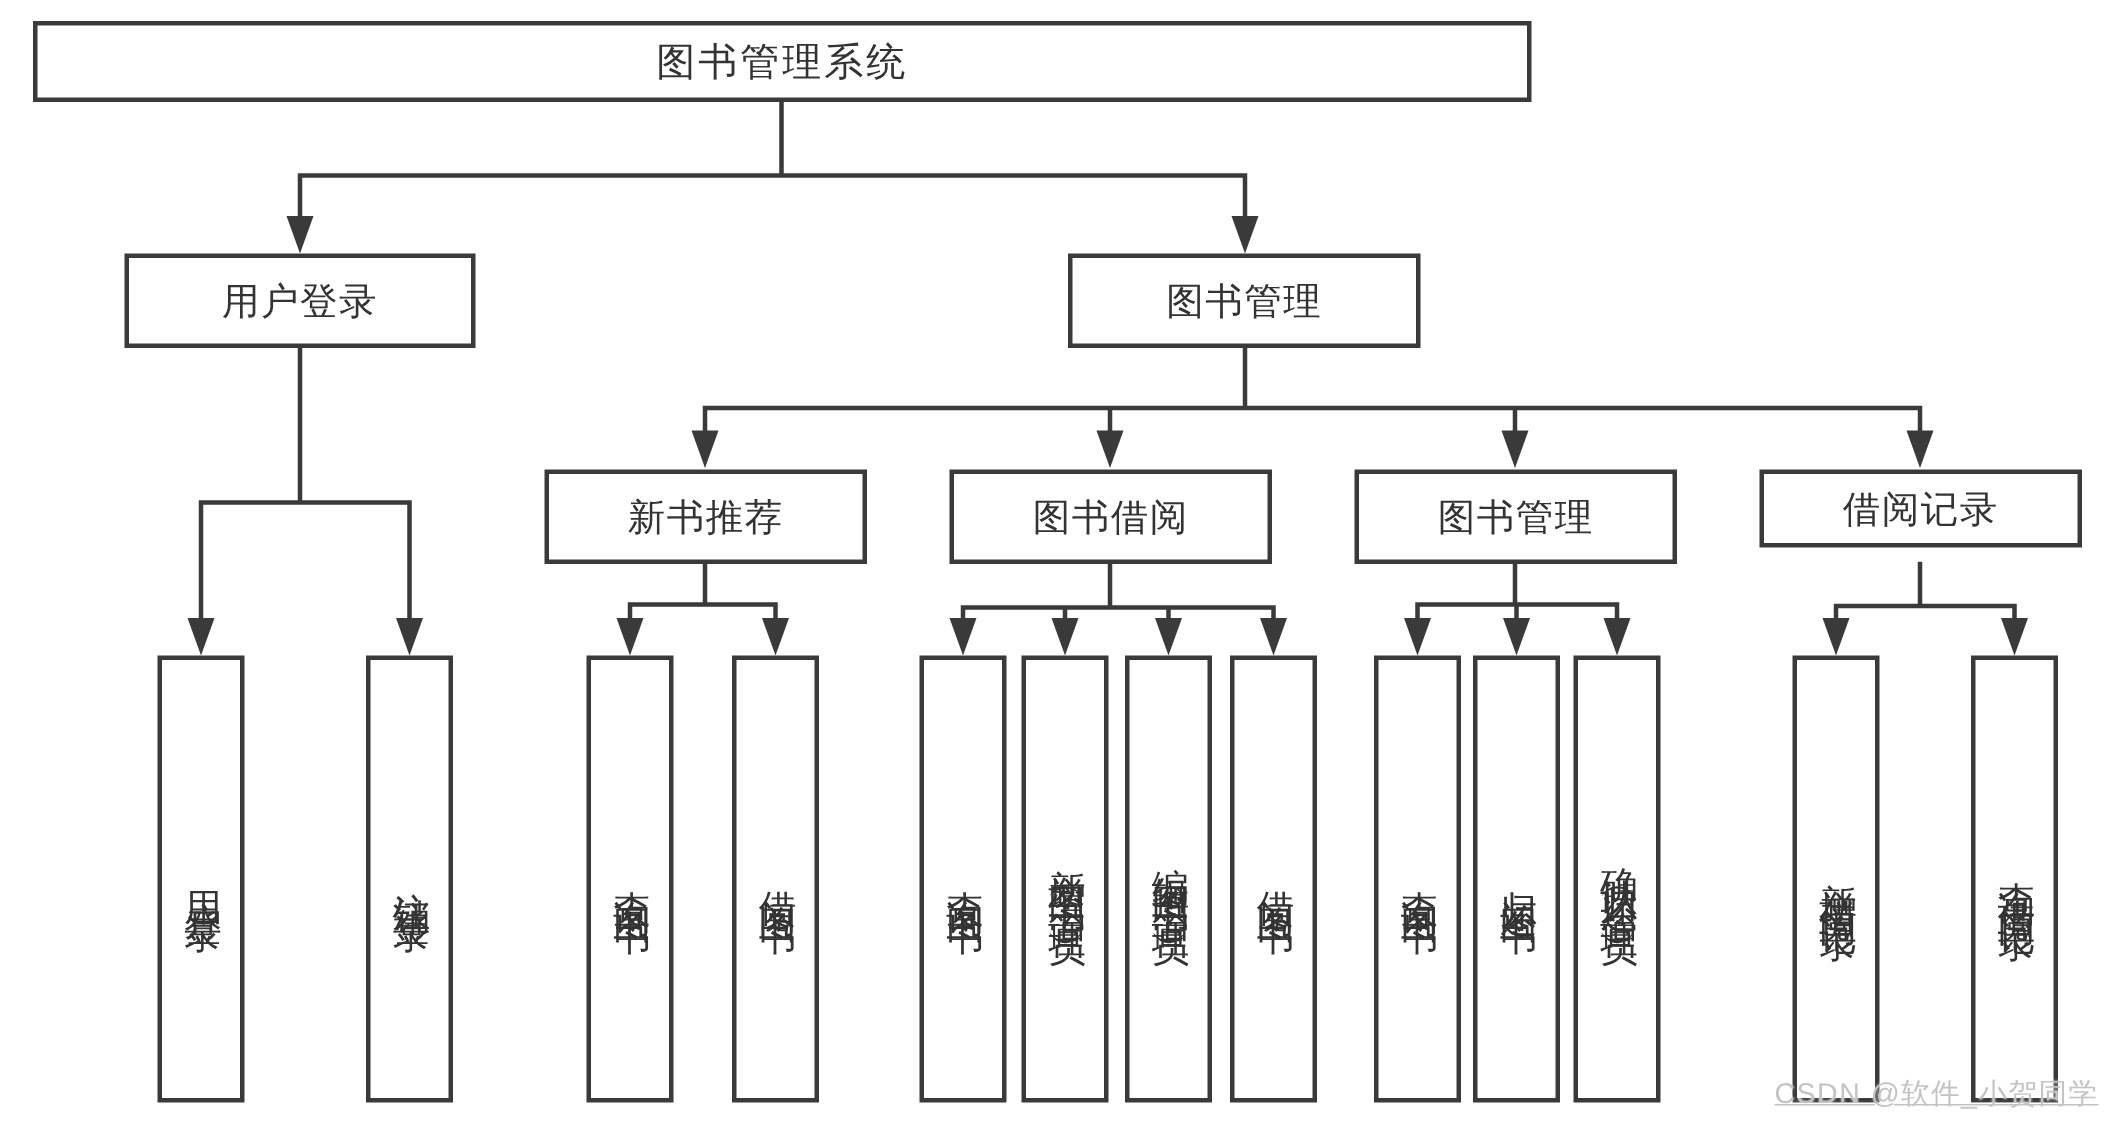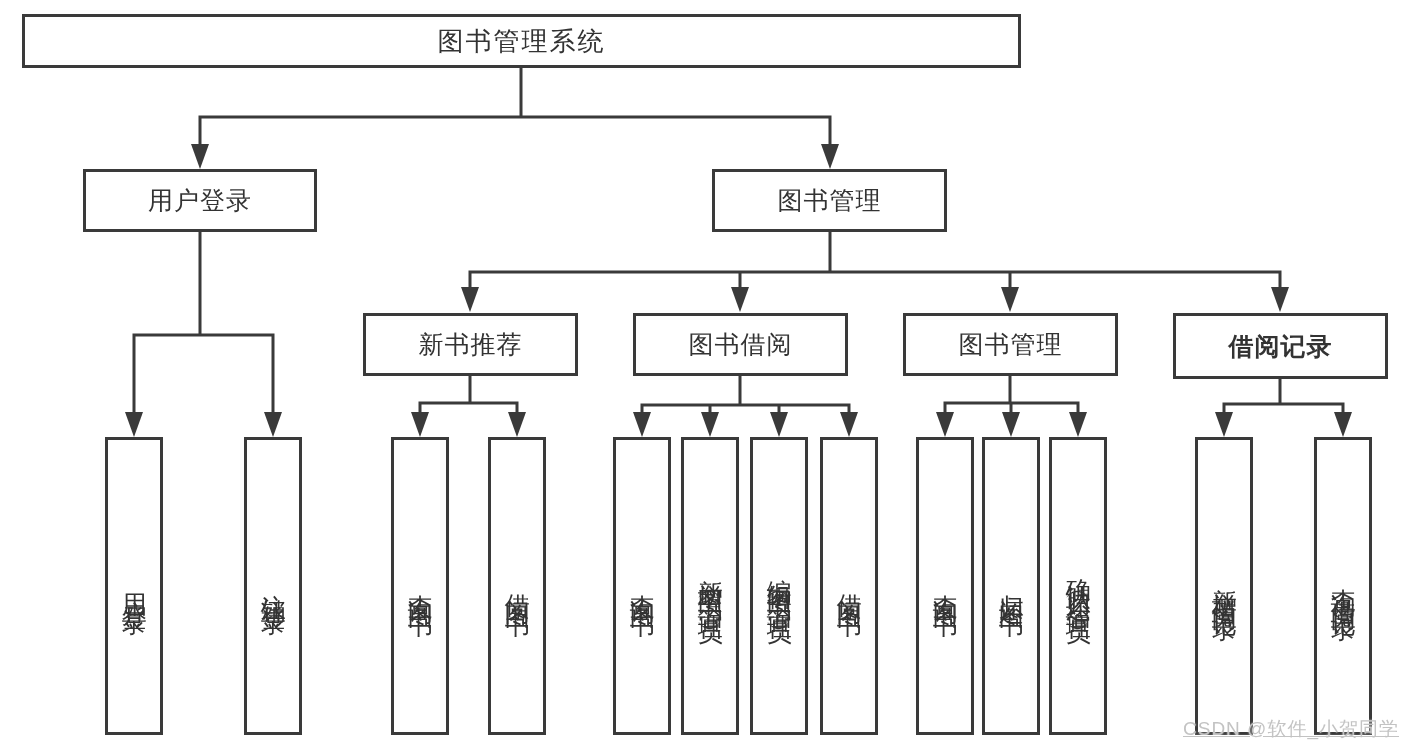--- a/index.html
+++ b/index.html
@@ -51,21 +51,21 @@
     letter-spacing:6px;
     white-space:nowrap;
   }
   
   .n-root   {left:22px;  top:14px;  width:999px; height:54px;}
   .n-login  {left:83px;  top:169px; width:234px; height:63px;}
   .n-mgmt   {left:712px; top:169px; width:235px; height:63px;}
   .n-rec    {left:363px; top:313px; width:215px; height:63px;}
   .n-borrow {left:633px; top:313px; width:215px; height:63px;}
   .n-current{left:903px; top:313px; width:215px; height:63px;}
-  .n-record {left:1173px;top:313px; width:215px; height:66px;font-weight:bold;}
+  .n-record {left:1173px;top:313px; width:215px; height:52px;}
   .leaf{top:437px; width:58px; height:298px;}
   .l1 {left:105px;}
   .l2 {left:244px;}
   .l3 {left:391px;}
   .l4 {left:488px;}
   .l5 {left:613px;}
   .l6 {left:681px;}
   .l7 {left:750px;}
   .l8 {left:820px;}
   .l9 {left:916px;}

